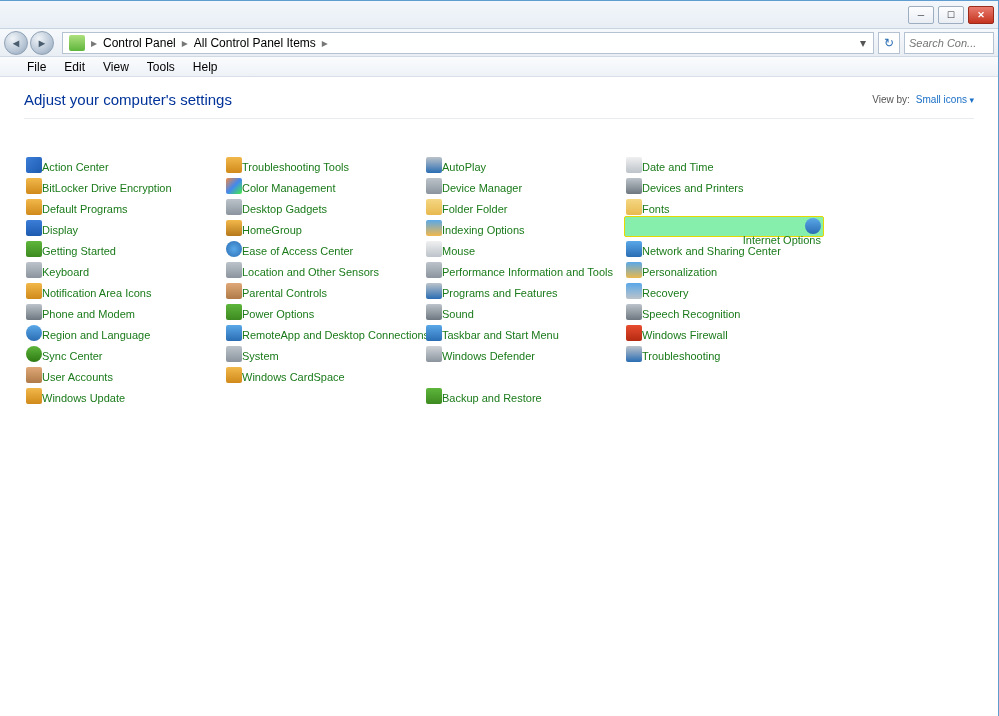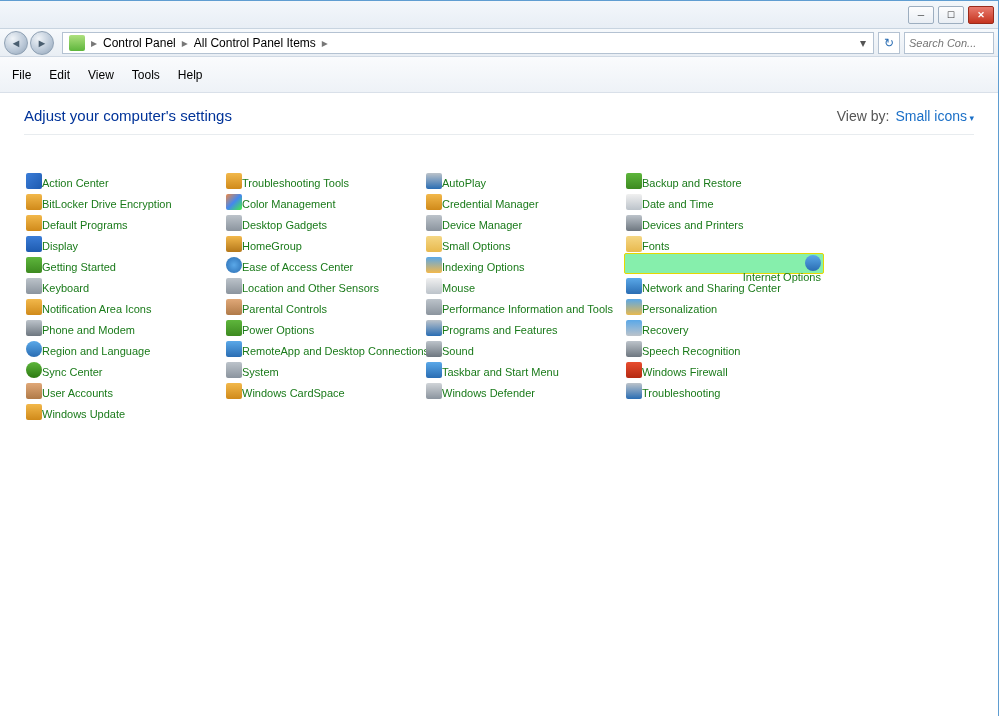--- a/index.html
+++ b/index.html
@@ -63,39 +63,39 @@
 .bc-drop { width:16px; text-align:center; color:#555; cursor:pointer; }
 .refresh-btn {
   width:22px; height:22px; border:1px solid #b4c2d2; background:#fff;
   display:flex;align-items:center;justify-content:center; color:#2a6db3; cursor:pointer;
 }
 .search-box {
   width:90px; height:22px; border:1px solid #b4c2d2; background:#fff;
   padding:4px 4px; color:#888; font-style:italic; font-size:11px;
 }
 .menubar {
-  height: 36px;
+  height: 20px;
   background: linear-gradient(#fafbfd,#eef2f7);
   border-bottom: 1px solid #d9e0e9;
-  display:flex; align-items:center; padding:0 4px; gap:2px;
+  display:flex; align-items:center; padding:0 19px; gap:2px;
 }
 .menu-item { padding:2px 8px; cursor:pointer; }
 .content {
   padding: 14px 24px;
 }
 .heading-row {
   display:flex; justify-content:space-between; align-items:center;
   padding-bottom: 10px;
   border-bottom: 1px solid #e8ecef;
   margin-bottom: 34px;
 }
 .heading {
   color:#003399; font-size:15px;
 }
-.viewby { font-size:14px; color:#555; display:flex; gap:6px; align-items:center;}
+.viewby { font-size:10px; color:#555; display:flex; gap:6px; align-items:center;}
 .viewby a { color:#1a6fc7; cursor:pointer; }
 .viewby a::after { content:" ▾"; font-size:9px; }
 .grid {
   display:grid;
   grid-template-columns: 200px 200px 200px 200px;
   grid-auto-rows: 21px;
   grid-auto-flow: column;
   grid-template-rows: repeat(12, 21px);
   gap: 0 0;
 }
@@ -294,30 +294,26 @@
       <div class="cp-item">
         <span class="cp-icon ic-card"></span>
         <span>Windows CardSpace</span>
       </div>
       <div></div>
       <div class="cp-item">
         <span class="cp-icon ic-autoplay"></span>
         <span>AutoPlay</span>
       </div>
       <div class="cp-item">
-        <span class="cp-icon ic-cred"></span>
-        <span>Credential Manager</span>
-      </div>
-      <div class="cp-item">
         <span class="cp-icon ic-device"></span>
         <span>Device Manager</span>
       </div>
       <div class="cp-item">
         <span class="cp-icon ic-folder"></span>
-        <span>Small Options</span>
+        <span>Folder Folder</span>
       </div>
       <div class="cp-item">
         <span class="cp-icon ic-index"></span>
         <span>Indexing Options</span>
       </div>
       <div class="cp-item">
         <span class="cp-icon ic-mouse"></span>
         <span>Mouse</span>
       </div>
       <div class="cp-item">

